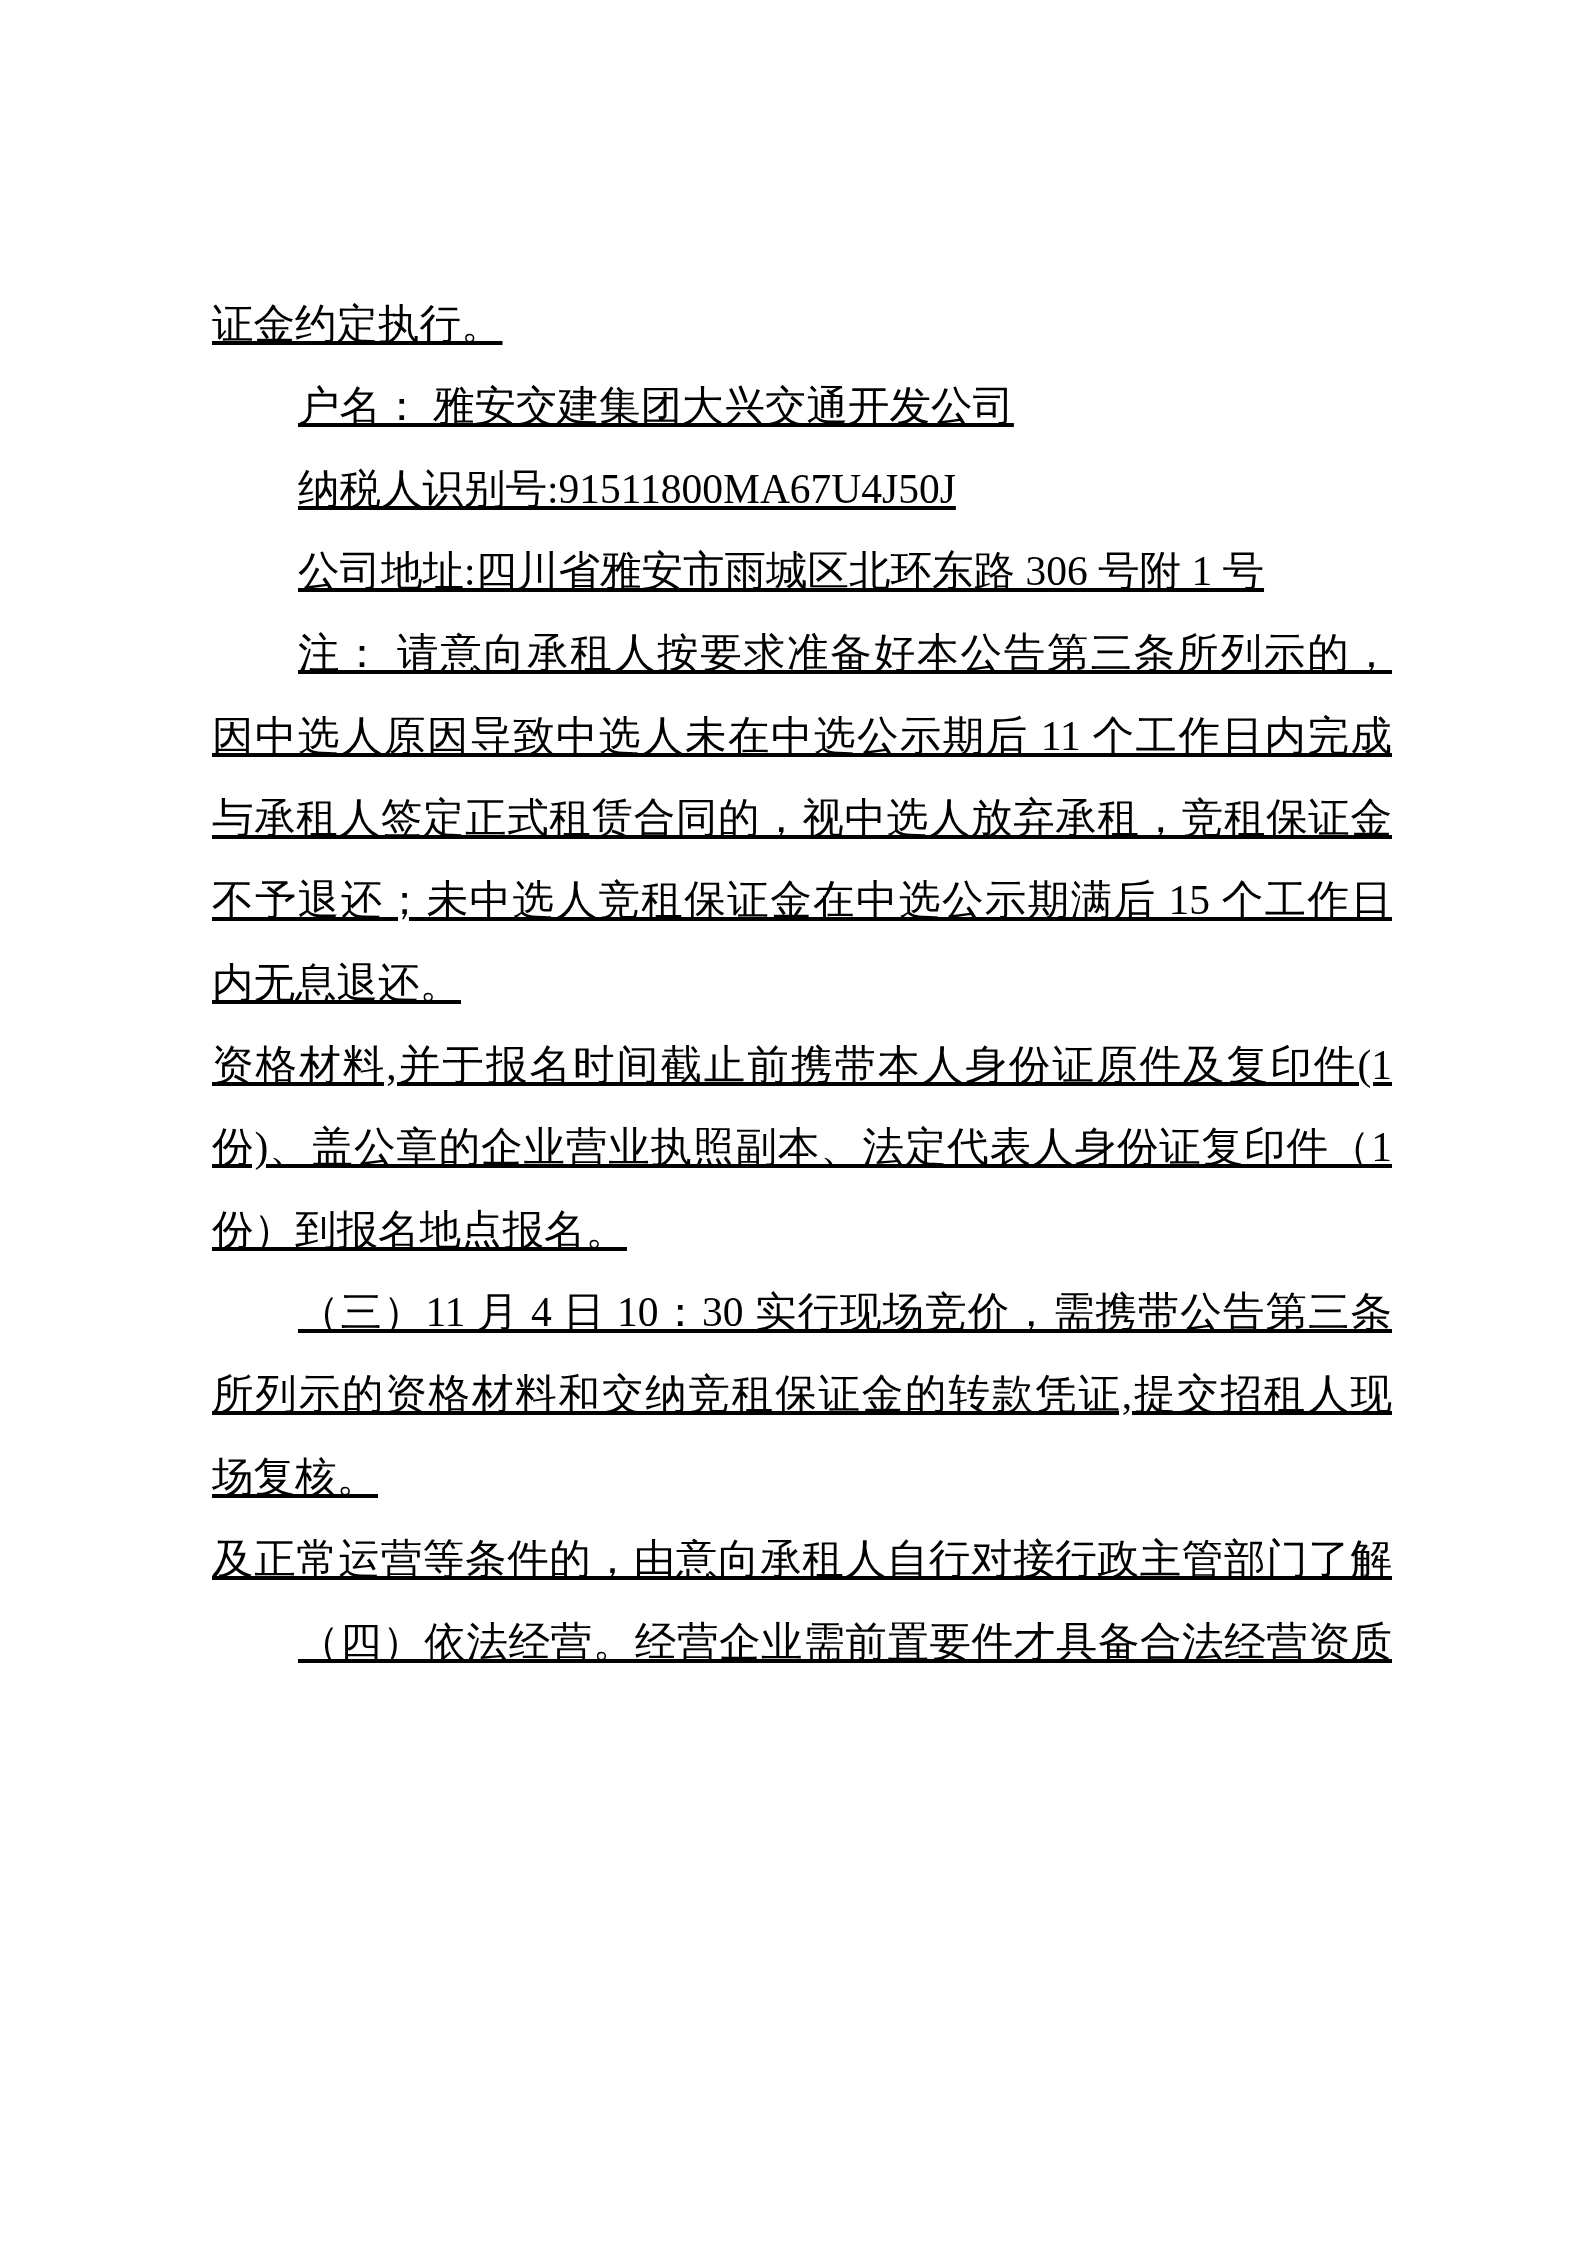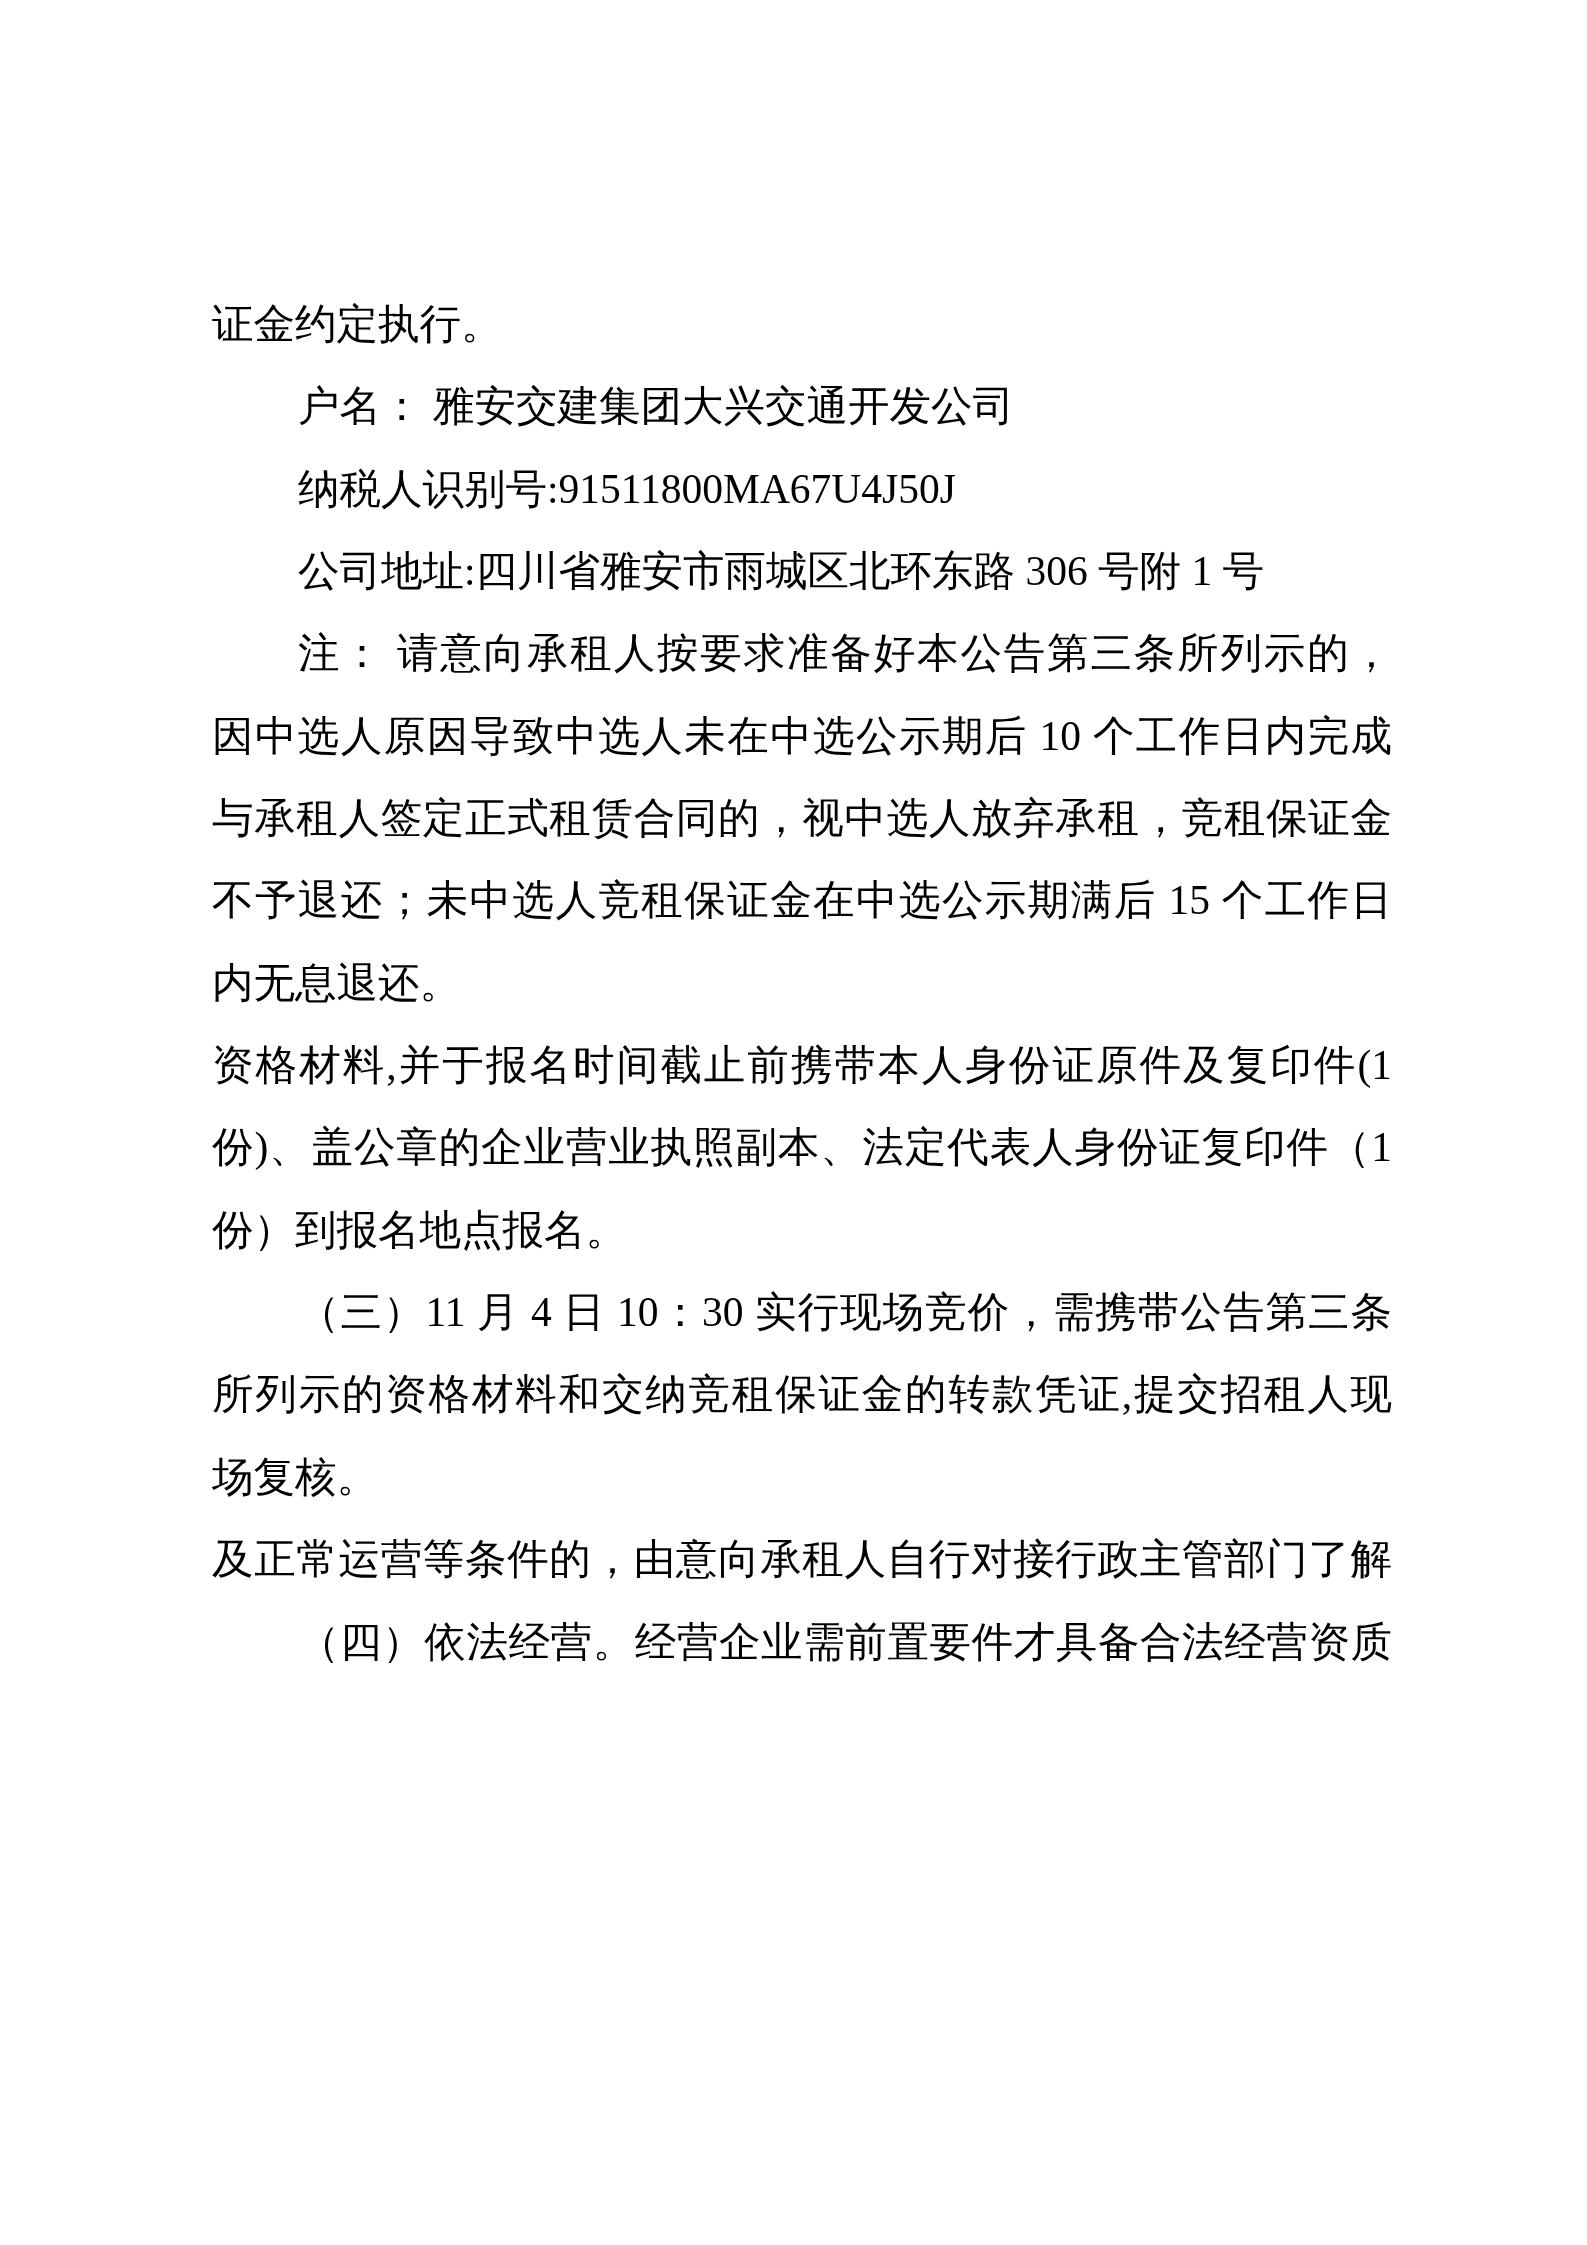--- a/index.html
+++ b/index.html
@@ -14,20 +14,21 @@
     background: #ffffff;
     overflow: hidden;
     font-family: "Liberation Serif", "DejaVu Serif", serif;
     color: #000000;
   }
   .doc {
     position: absolute;
     left: 212px;
     top: 283px;
     width: 1180px;
+    text-decoration: underline;
   }
   .line {
     height: 82.35px;
     line-height: 82.35px;
     font-size: 41.5px;
     letter-spacing: 0;
     white-space: normal;
     overflow: hidden;
     text-align: left;
   }
@@ -43,21 +44,21 @@
 </head>
 <body>
 
 <div class="page">
   <div class="doc">
     <div class="line">证金约定执行。</div>
     <div class="line indent">户名： 雅安交建集团大兴交通开发公司</div>
     <div class="line indent">纳税人识别号:91511800MA67U4J50J</div>
     <div class="line indent">公司地址:四川省雅安市雨城区北环东路 306 号附 1 号</div>
     <div class="line indent just">注： 请意向承租人按要求准备好本公告第三条所列示的，</div>
-    <div class="line just">因中选人原因导致中选人未在中选公示期后 10 个工作日内完成</div>
+    <div class="line just">因中选人原因导致中选人未在中选公示期后 11 个工作日内完成</div>
     <div class="line just">与承租人签定正式租赁合同的，视中选人放弃承租，竞租保证金</div>
     <div class="line just">不予退还；未中选人竞租保证金在中选公示期满后 15 个工作日</div>
     <div class="line">内无息退还。</div>
     <div class="line just">资格材料,并于报名时间截止前携带本人身份证原件及复印件(1</div>
     <div class="line just">份)、盖公章的企业营业执照副本、法定代表人身份证复印件（1</div>
     <div class="line">份）到报名地点报名。</div>
     <div class="line indent just">（三）11 月 4 日 10：30 实行现场竞价，需携带公告第三条</div>
     <div class="line just">所列示的资格材料和交纳竞租保证金的转款凭证,提交招租人现</div>
     <div class="line">场复核。</div>
     <div class="line just">及正常运营等条件的，由意向承租人自行对接行政主管部门了解</div>

